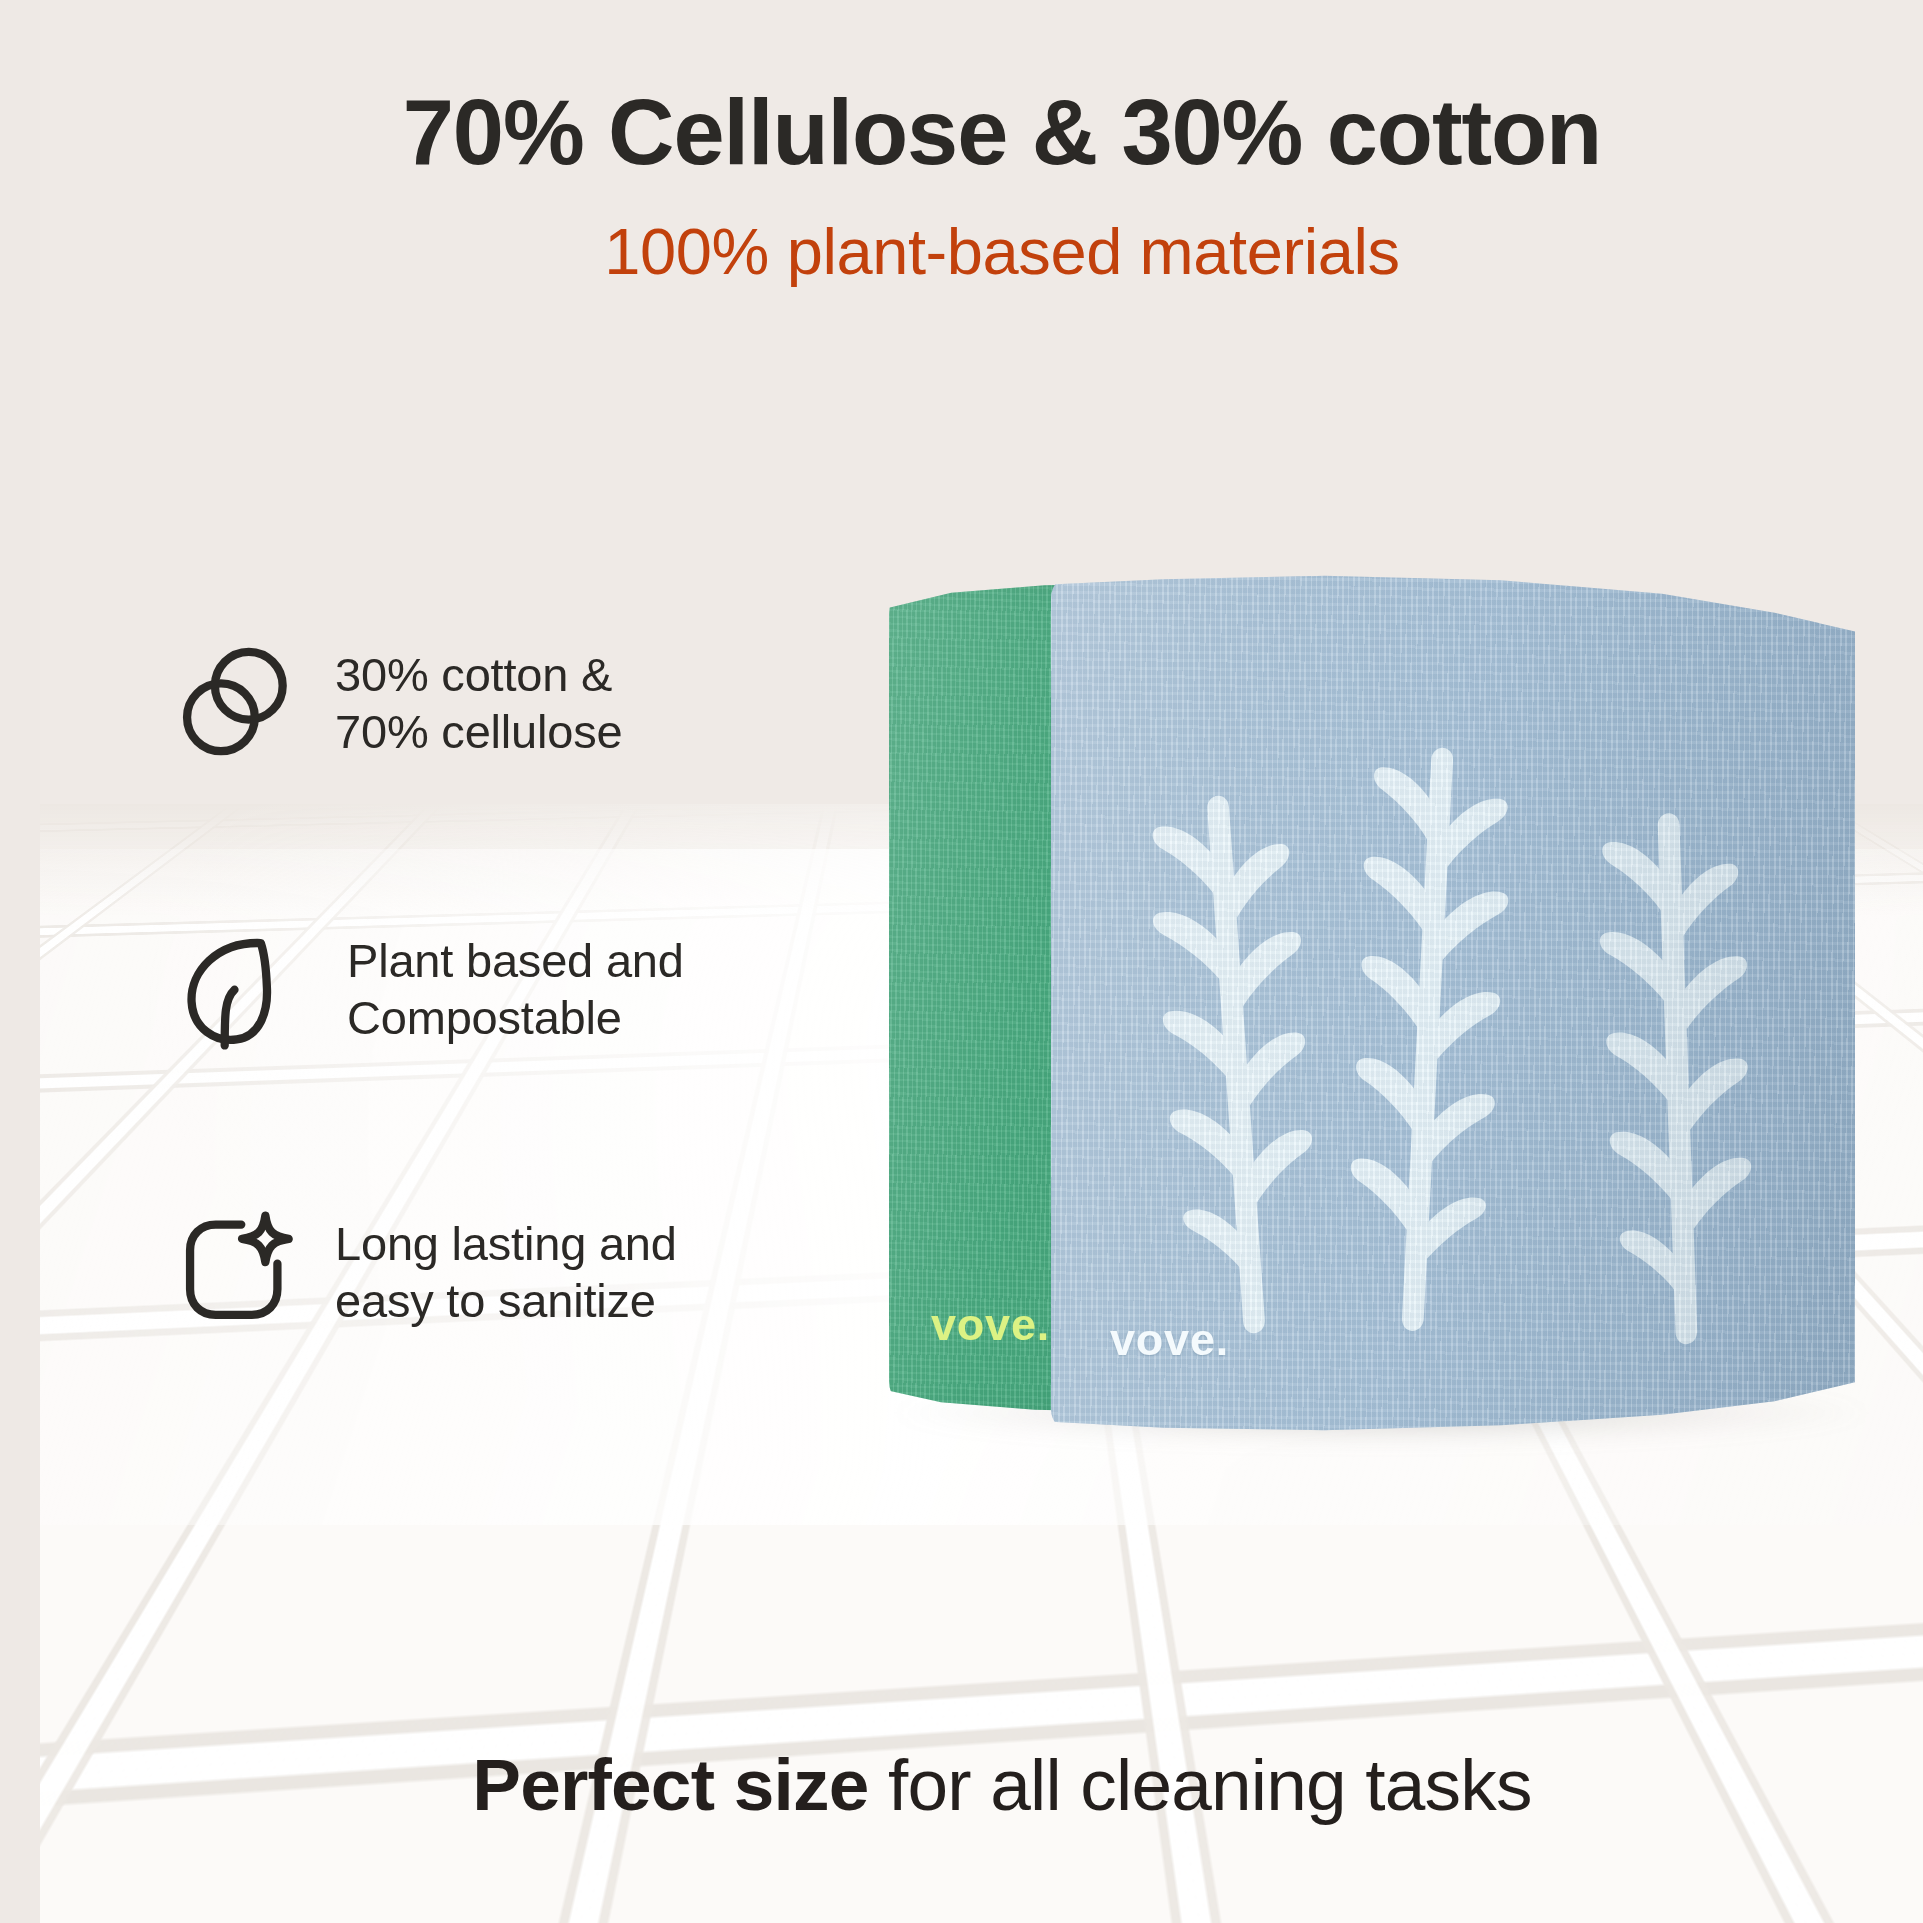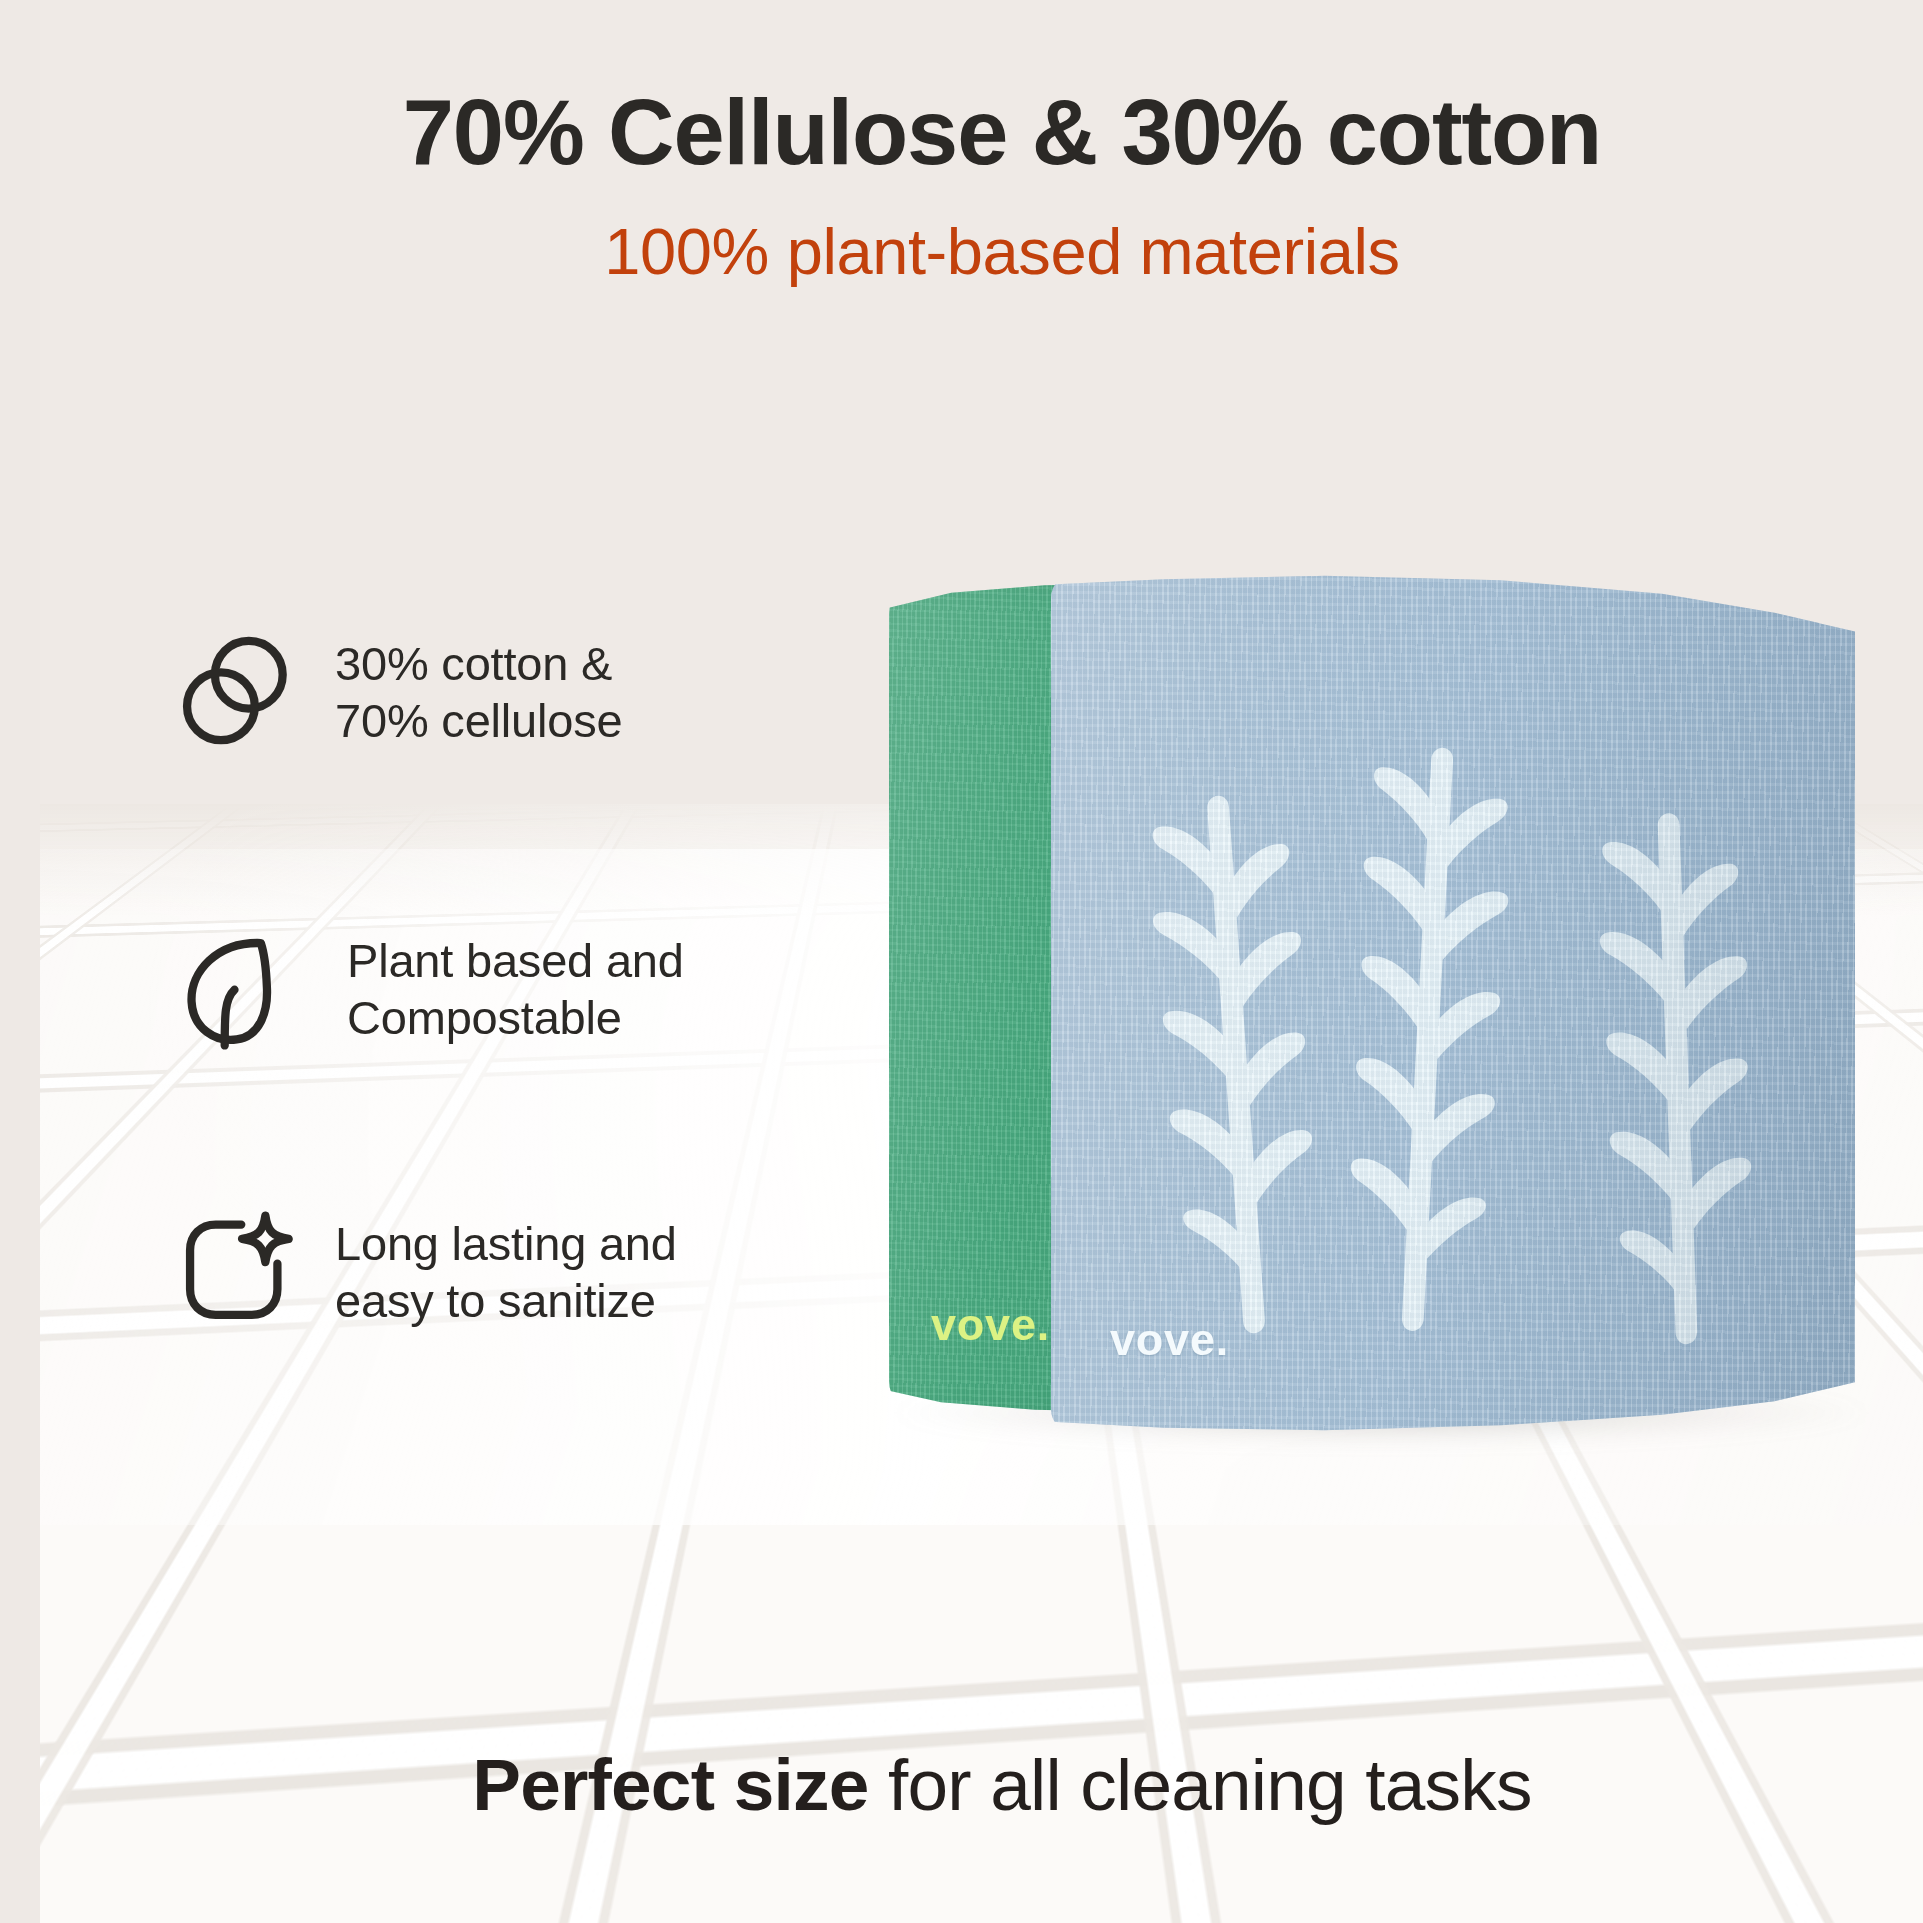--- a/index.html
+++ b/index.html
@@ -96,21 +96,21 @@
   .feature .ficon {
     width: 128px; height: 128px;
     flex: 0 0 128px;
     display: flex; align-items: center; justify-content: center;
   }
   .feature .flabel {
     font-size: 47px; line-height: 1.22; font-weight: 400;
     color: #2B2926; letter-spacing: -0.2px; white-space: pre-line;
     margin-left: 35px;
   }
-  #feat0 { top: 4px; }
+  #feat0 { top: 15px; }
   #feat1 { top: 301px; gap: 12px; }
   #feat2 { top: 584px; justify-content: space-between; }
 
   
   .cloths { position: absolute; left: 0; top: 0; width: 1608px; height: 1924px; z-index: 20; }
 
   .cloth-shadow {
     position: absolute;
     left: 842px; top: 1379px;
     width: 999px; height: 68px;

